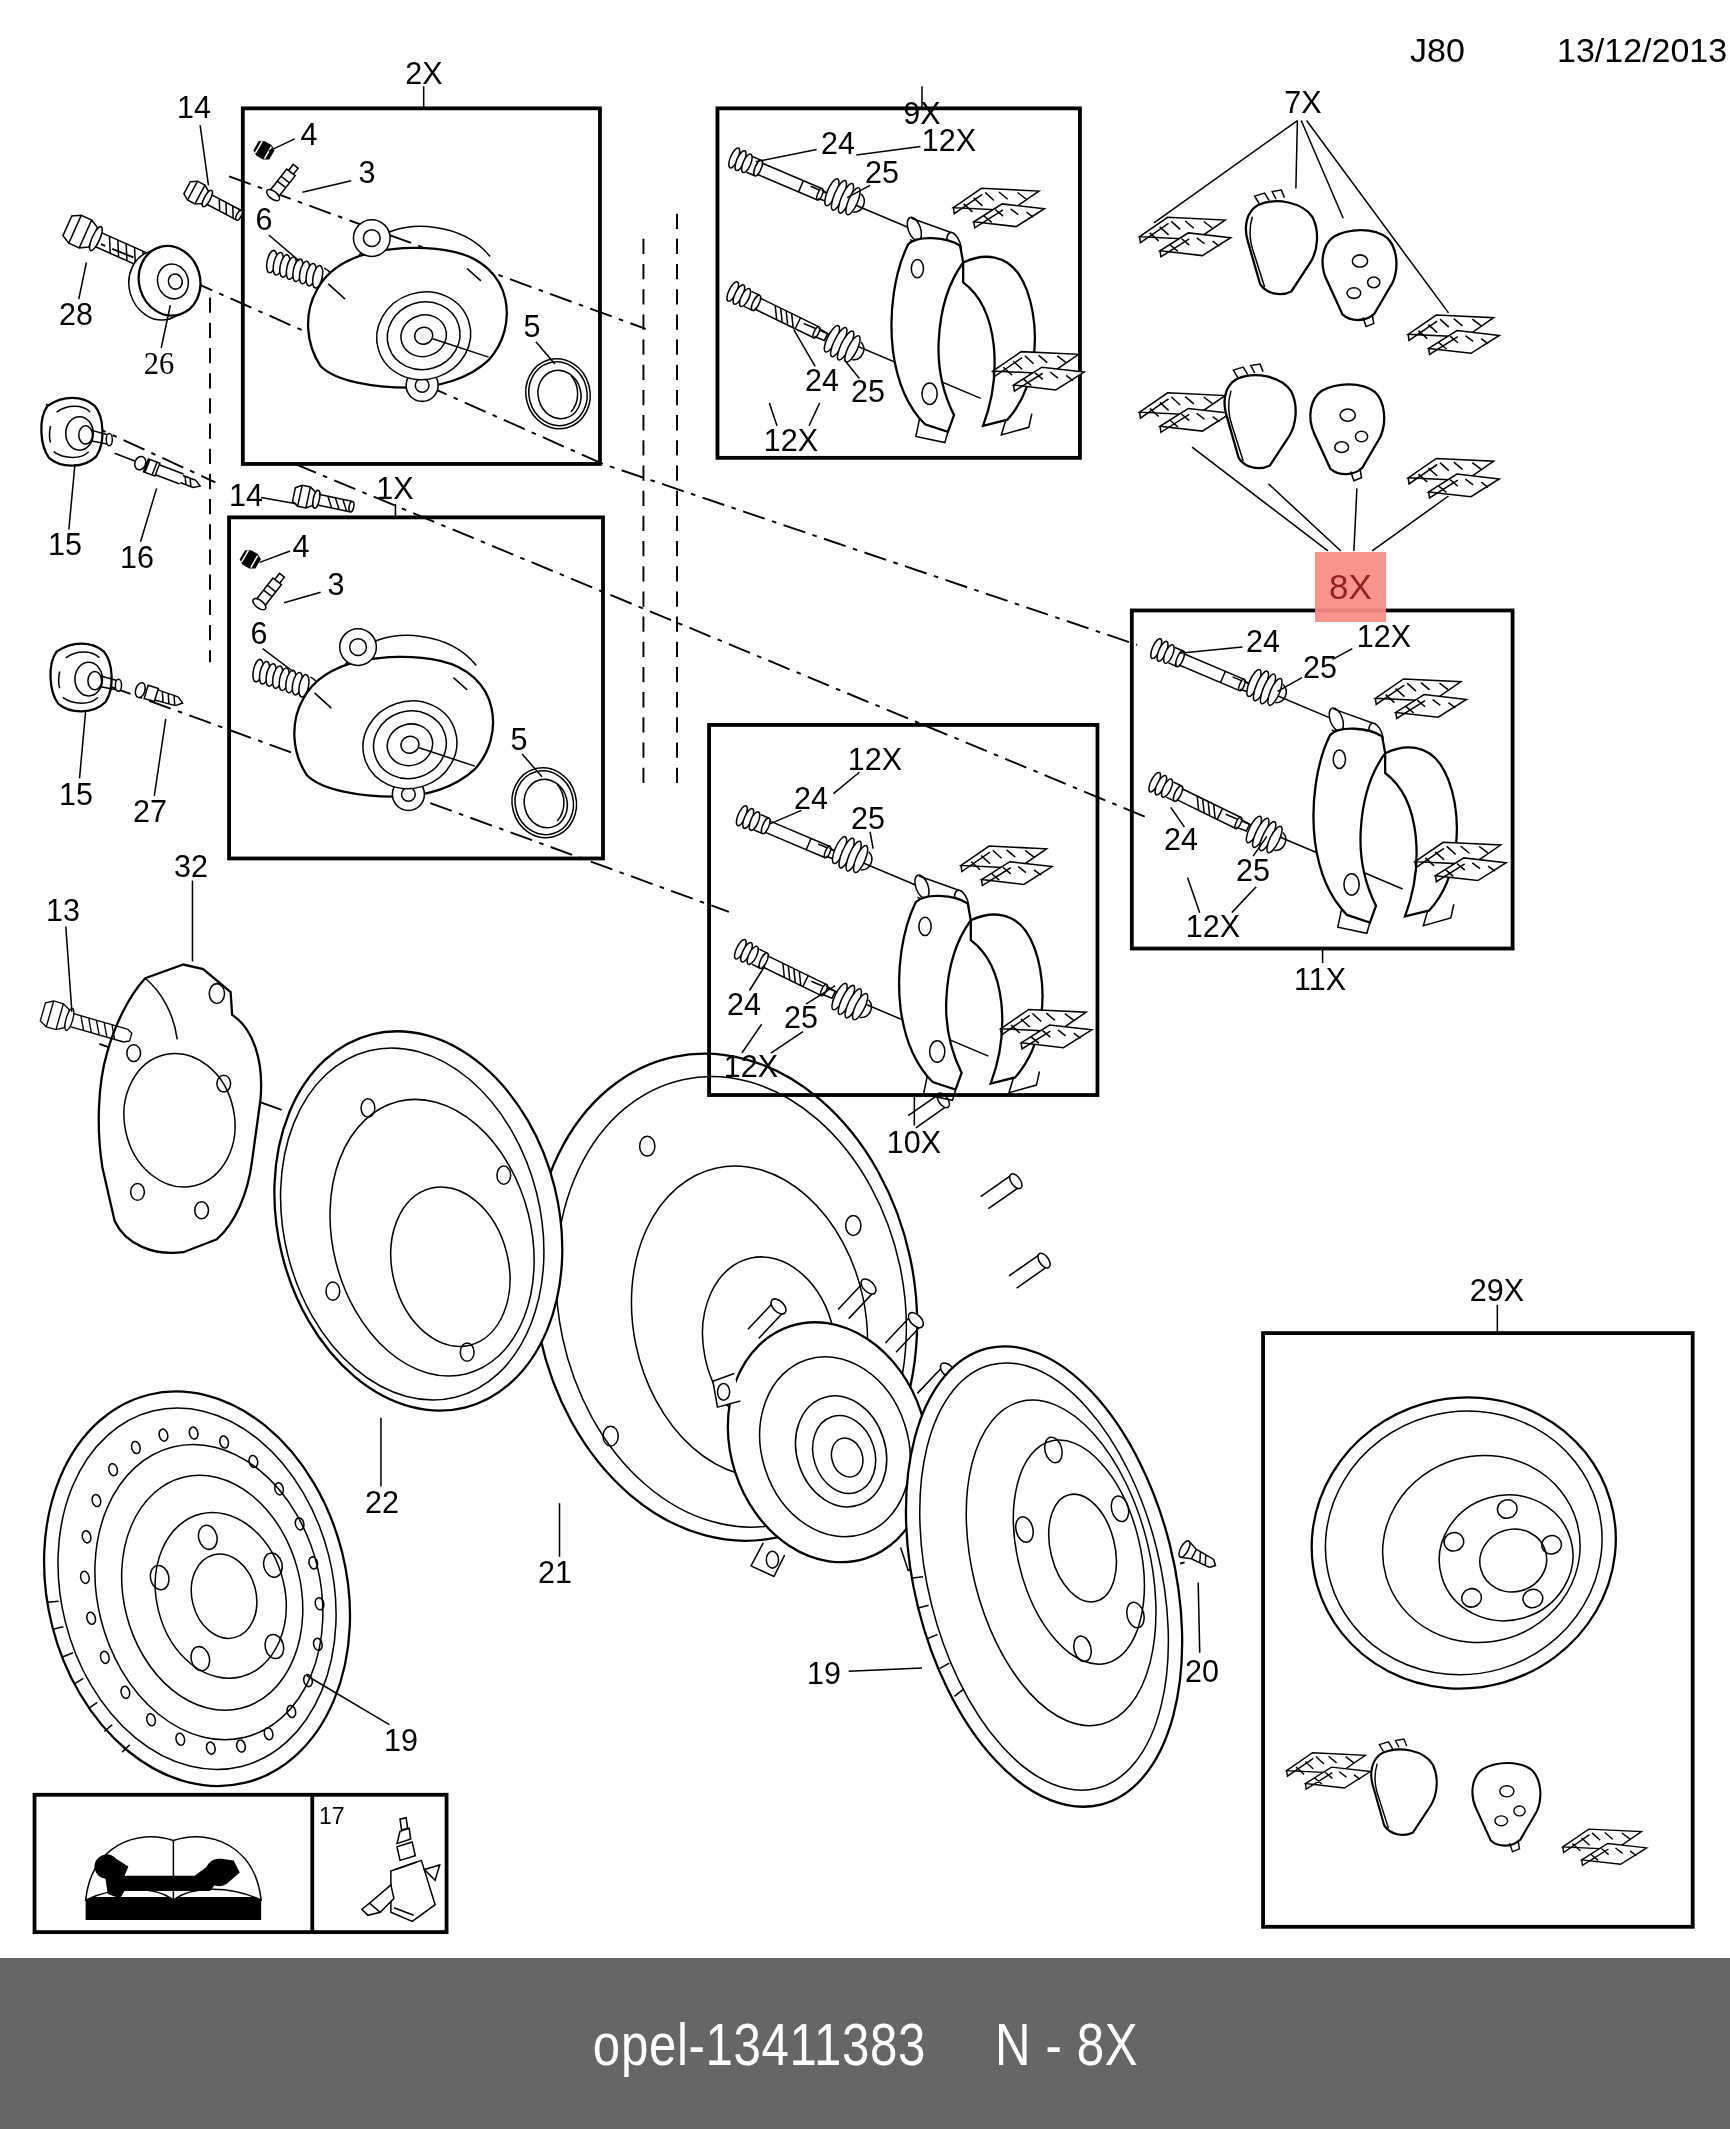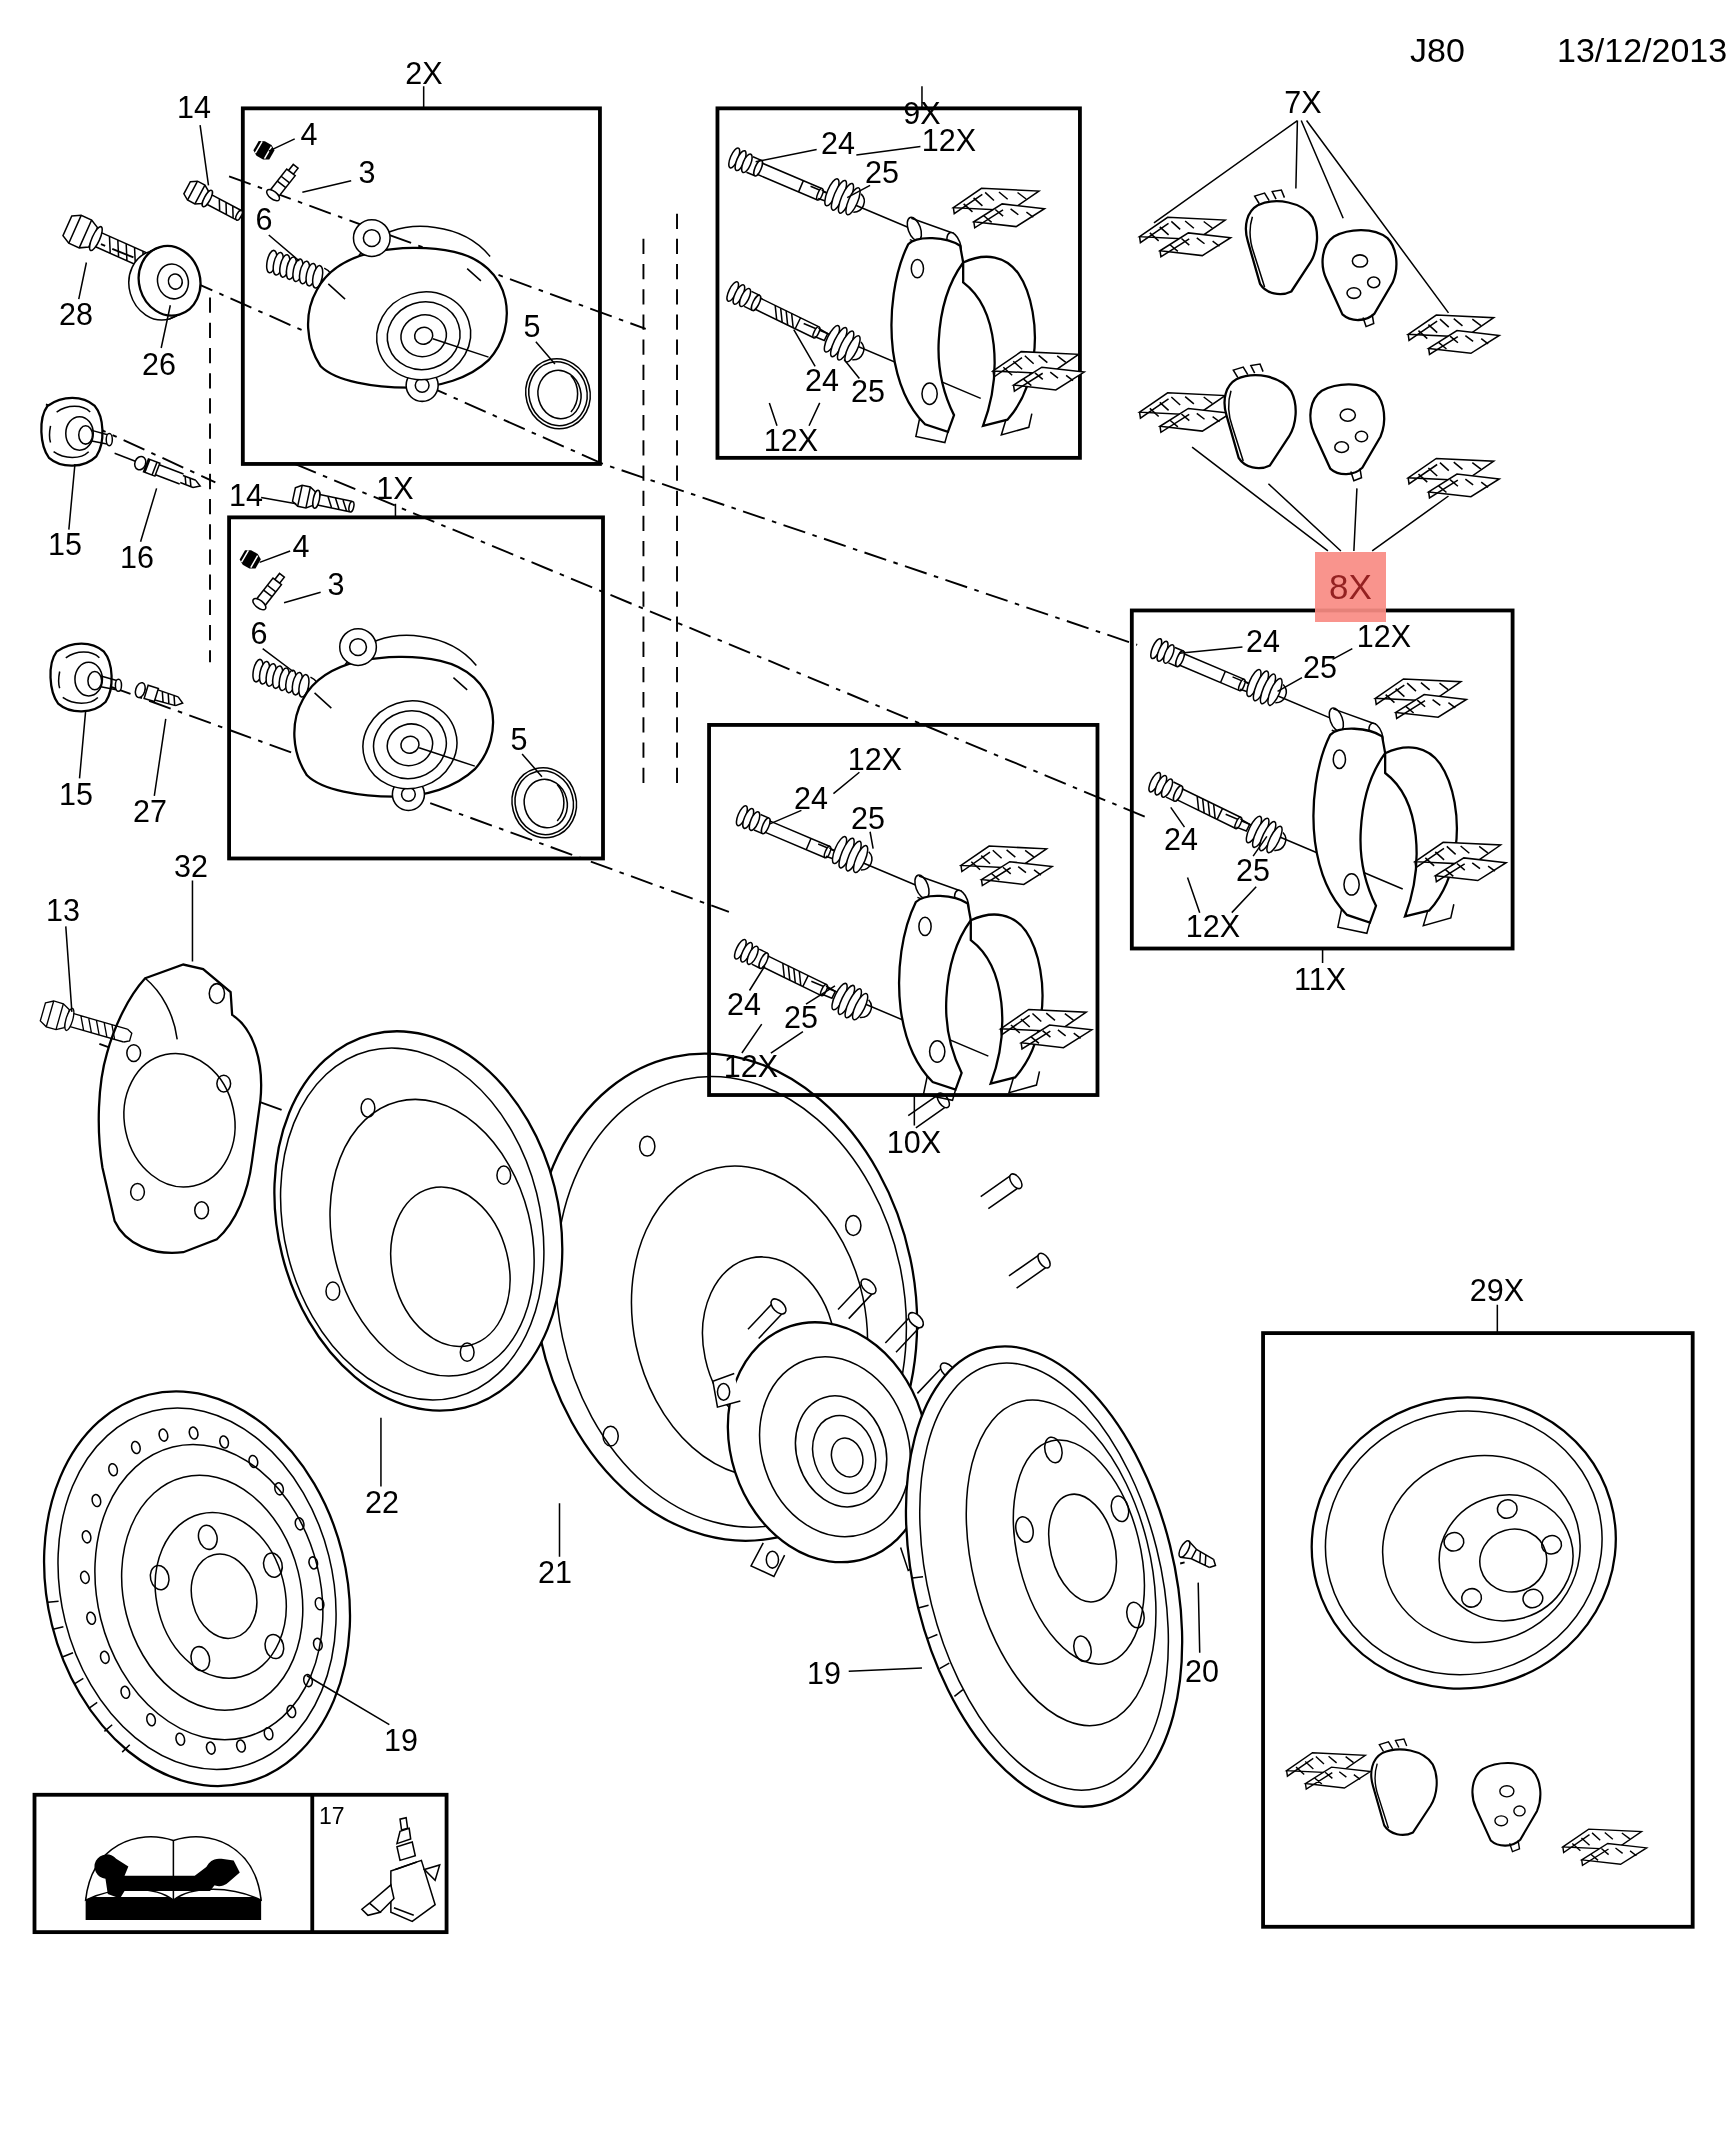--- a/index.html
+++ b/index.html
@@ -417,21 +417,21 @@
 
   <div id="labels-layer">
       <div class="plabel" style="left: 424px; top: 73px;">2X</div>
       <div class="plabel" style="left: 922px; top: 73px; margin-top: 40px;">9X</div>
       <div class="plabel" style="left: 1303px; top: 102px;">7X</div>
       <div class="plabel" style="left: 194px; top: 107px;">14</div>
       <div class="plabel" style="left: 309px; top: 134px;">4</div>
       <div class="plabel" style="left: 367px; top: 172px;">3</div>
       <div class="plabel" style="left: 264px; top: 219px;">6</div>
       <div class="plabel" style="left: 76px; top: 314px;">28</div>
-      <div class="plabel" style="left: 159px; top: 364px;">26</div>
+      <div class="plabel" style="left: 159px; top: 364px; font-family: Liberation Serif, serif;">26</div>
       <div class="plabel" style="left: 532px; top: 326px;">5</div>
       <div class="plabel" style="left: 838px; top: 143px;">24</div>
       <div class="plabel" style="left: 882px; top: 172px;">25</div>
       <div class="plabel" style="left: 949px; top: 140px;">12X</div>
       <div class="plabel" style="left: 822px; top: 380px;">24</div>
       <div class="plabel" style="left: 868px; top: 391px;">25</div>
       <div class="plabel" style="left: 791px; top: 440px;">12X</div>
       <div class="plabel" style="left: 65px; top: 544px;">15</div>
       <div class="plabel" style="left: 137px; top: 557px;">16</div>
       <div class="plabel" style="left: 246px; top: 495px;">14</div>
@@ -461,15 +461,24 @@
       <div class="plabel" style="left: 1497px; top: 1290px;">29X</div>
       <div class="plabel" style="left: 382px; top: 1502px;">22</div>
       <div class="plabel" style="left: 555px; top: 1572px;">21</div>
       <div class="plabel" style="left: 824px; top: 1673px;">19</div>
       <div class="plabel" style="left: 1202px; top: 1671px;">20</div>
       <div class="plabel" style="left: 401px; top: 1740px;">19</div>
     </div>
 
   <div id="legend-17">17</div>
 
+  <div id="footer-bar">
+    <div id="footer-text">
+      <span>opel</span>
+      <span> - </span>
+      <span>13411383</span>
+      <span class="gap"></span>
+      <span>N - 8X</span>
+    </div>
+  </div>
 
 </div>
 
 
 </body></html>

